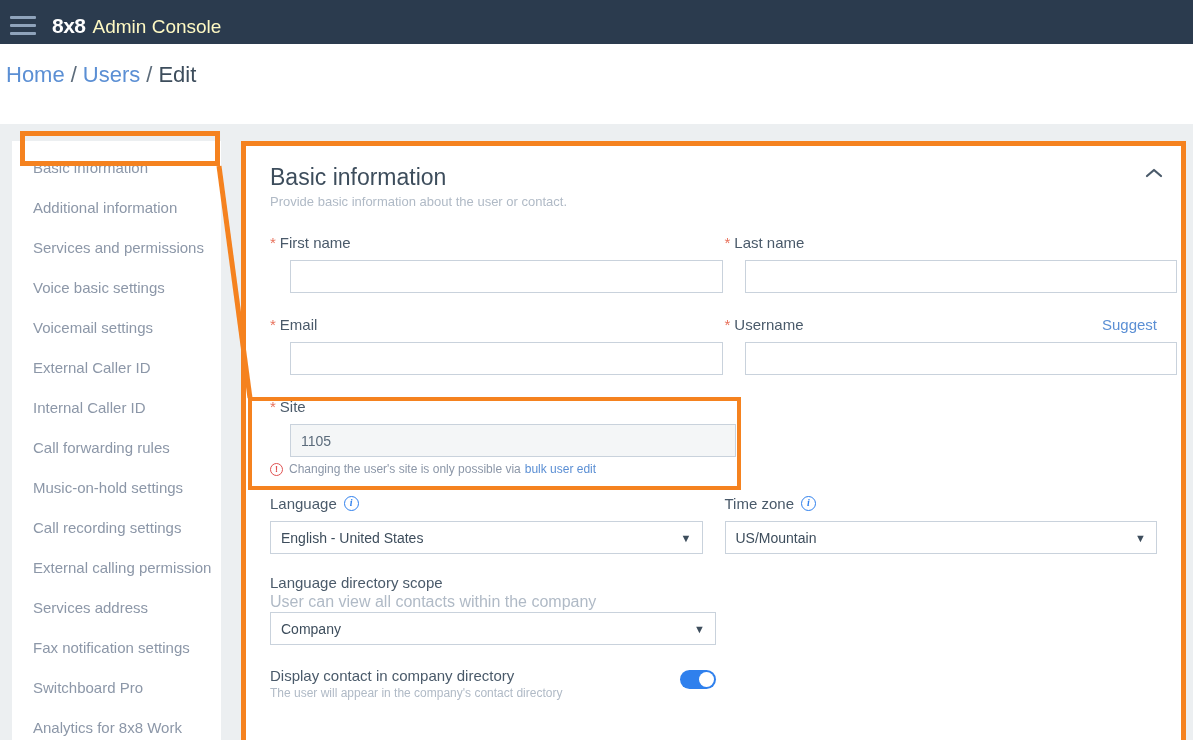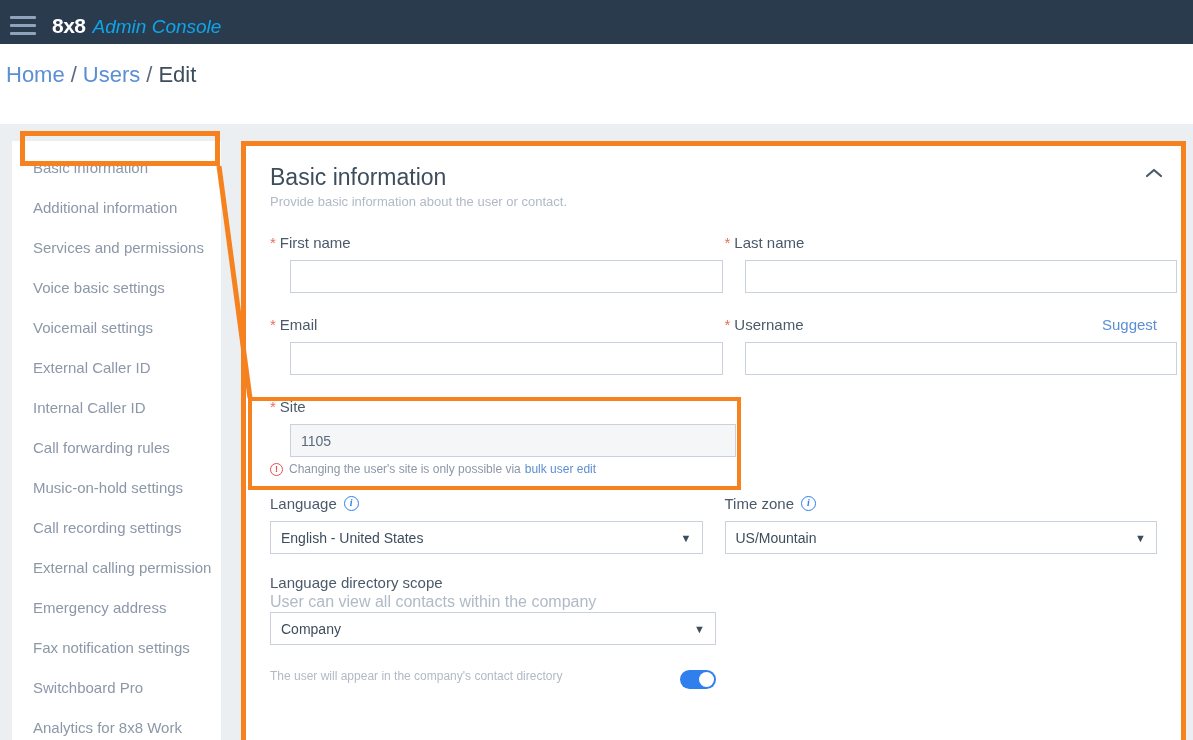--- a/index.html
+++ b/index.html
@@ -33,22 +33,21 @@
     color: #ffffff;
   }
   .brand-logo {
     font-size: 21px; font-weight: bold;
     letter-spacing: -0.5px;
     color: #ffffff;
     margin-right: 7px;
   }
   .brand-title {
     font-size: 19px; font-weight: normal;
-    color: #0ea5e9;
-    font-style: italic;
+    color: #fef9c3;
   }
 
   
   .breadcrumb {
     position: absolute; left: 0; top: 44px;
     width: 1193px; height: 62px;
     background: #ffffff;
     display: flex; align-items: center;
     padding-left: 6px;
     font-size: 22px;
@@ -275,21 +274,21 @@
     <div class="side-item">
       <span>Music-on-hold settings</span>
     </div>
     <div class="side-item">
       <span>Call recording settings</span>
     </div>
     <div class="side-item">
       <span>External calling permission</span>
     </div>
     <div class="side-item">
-      <span>Emergency address</span>
+      <span>Services address</span>
     </div>
     <div class="side-item">
       <span>Fax notification settings</span>
     </div>
     <div class="side-item">
       <span>Switchboard Pro</span>
     </div>
     <div class="side-item">
       <span>Analytics for 8x8 Work</span>
     </div>
@@ -400,20 +399,21 @@
           <div class="scope-sub">User can view all contacts within the company</div>
           <div class="sel">
             <span>Company</span>
             <span class="caret">▼</span>
           </div>
         </div>
       </div>
 
       <div class="toggle-row">
         <div class="toggle-texts">
+          <div class="toggle-title">Display contact in company directory</div>
           <div class="toggle-sub">The user will appear in the company's contact directory</div>
         </div>
         <div class="switch">
           <div class="knob"></div>
         </div>
       </div>
 
     </div>
   </div>
 </div>

